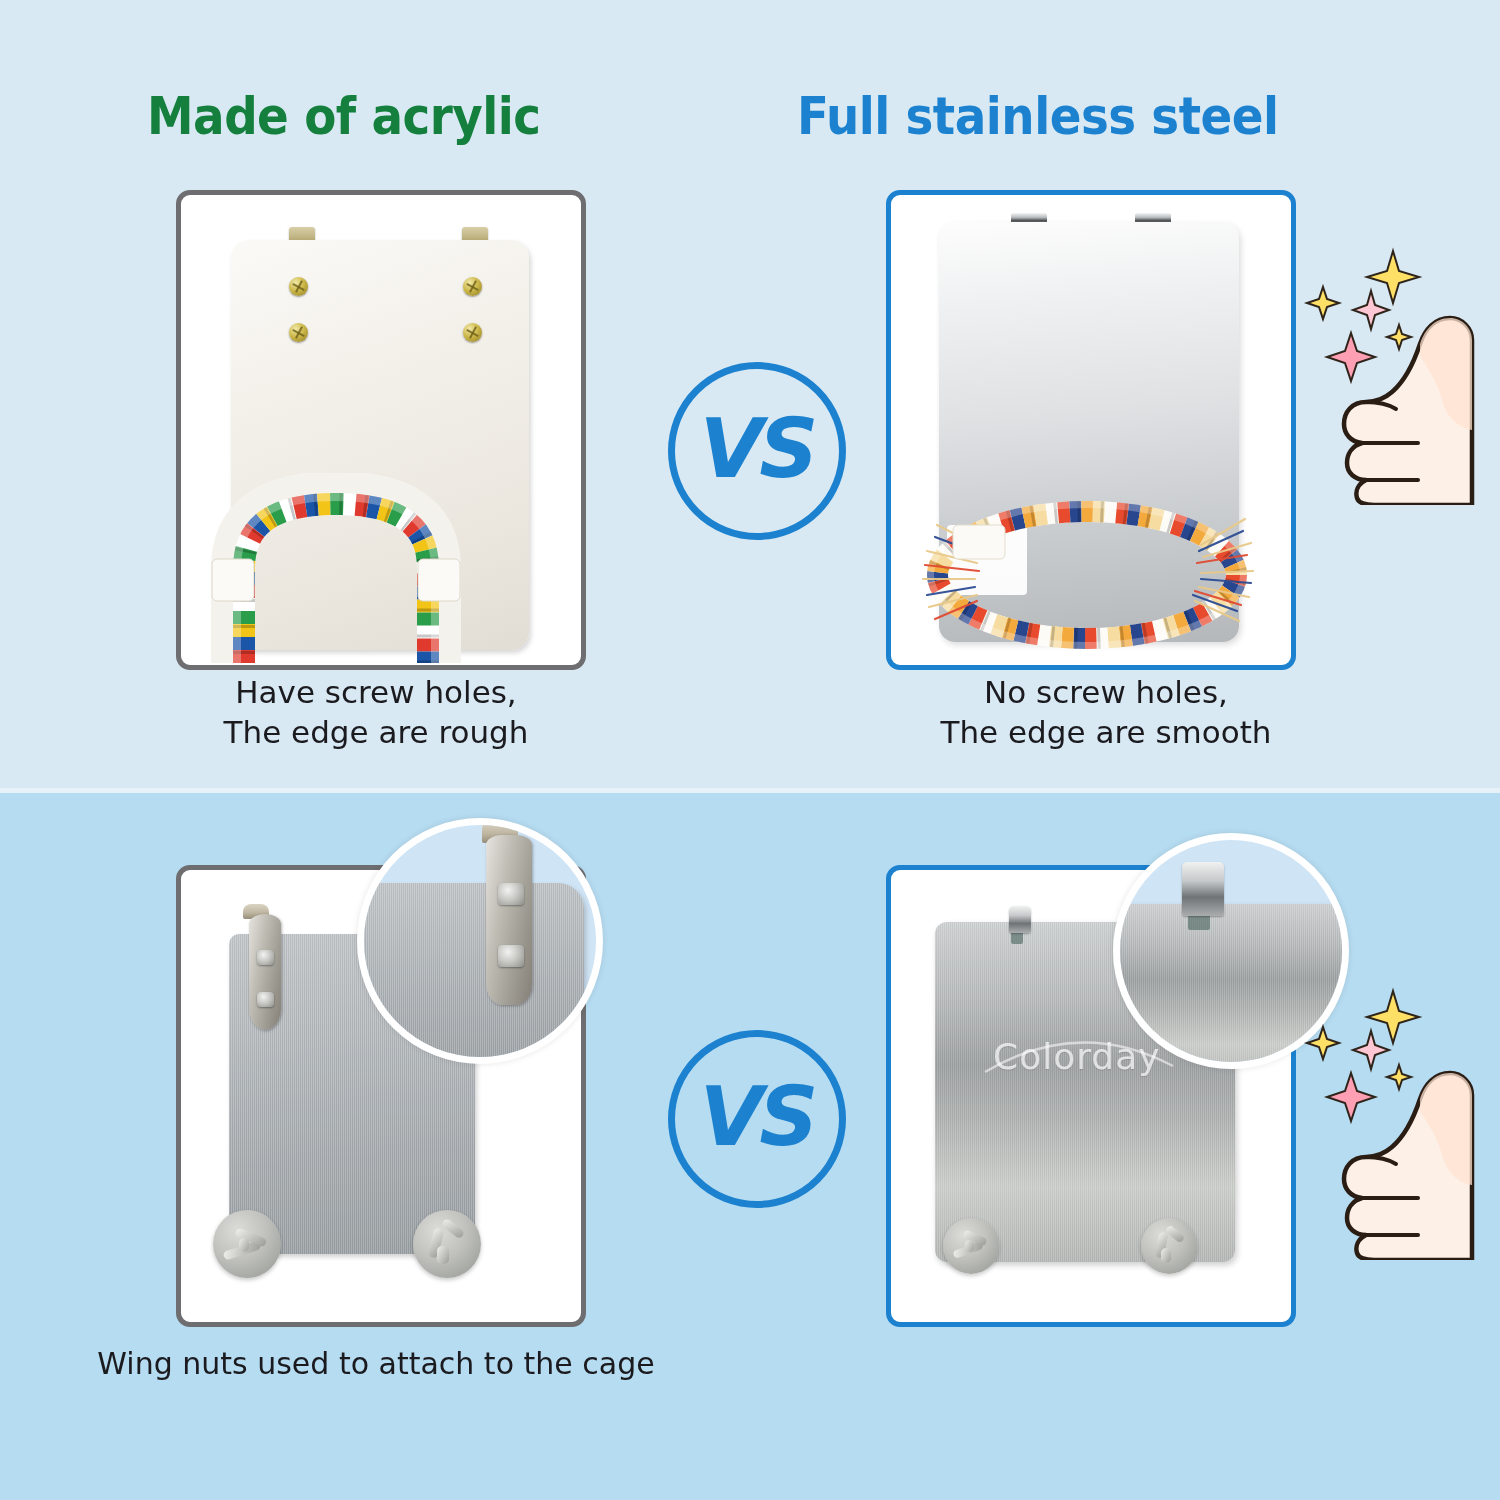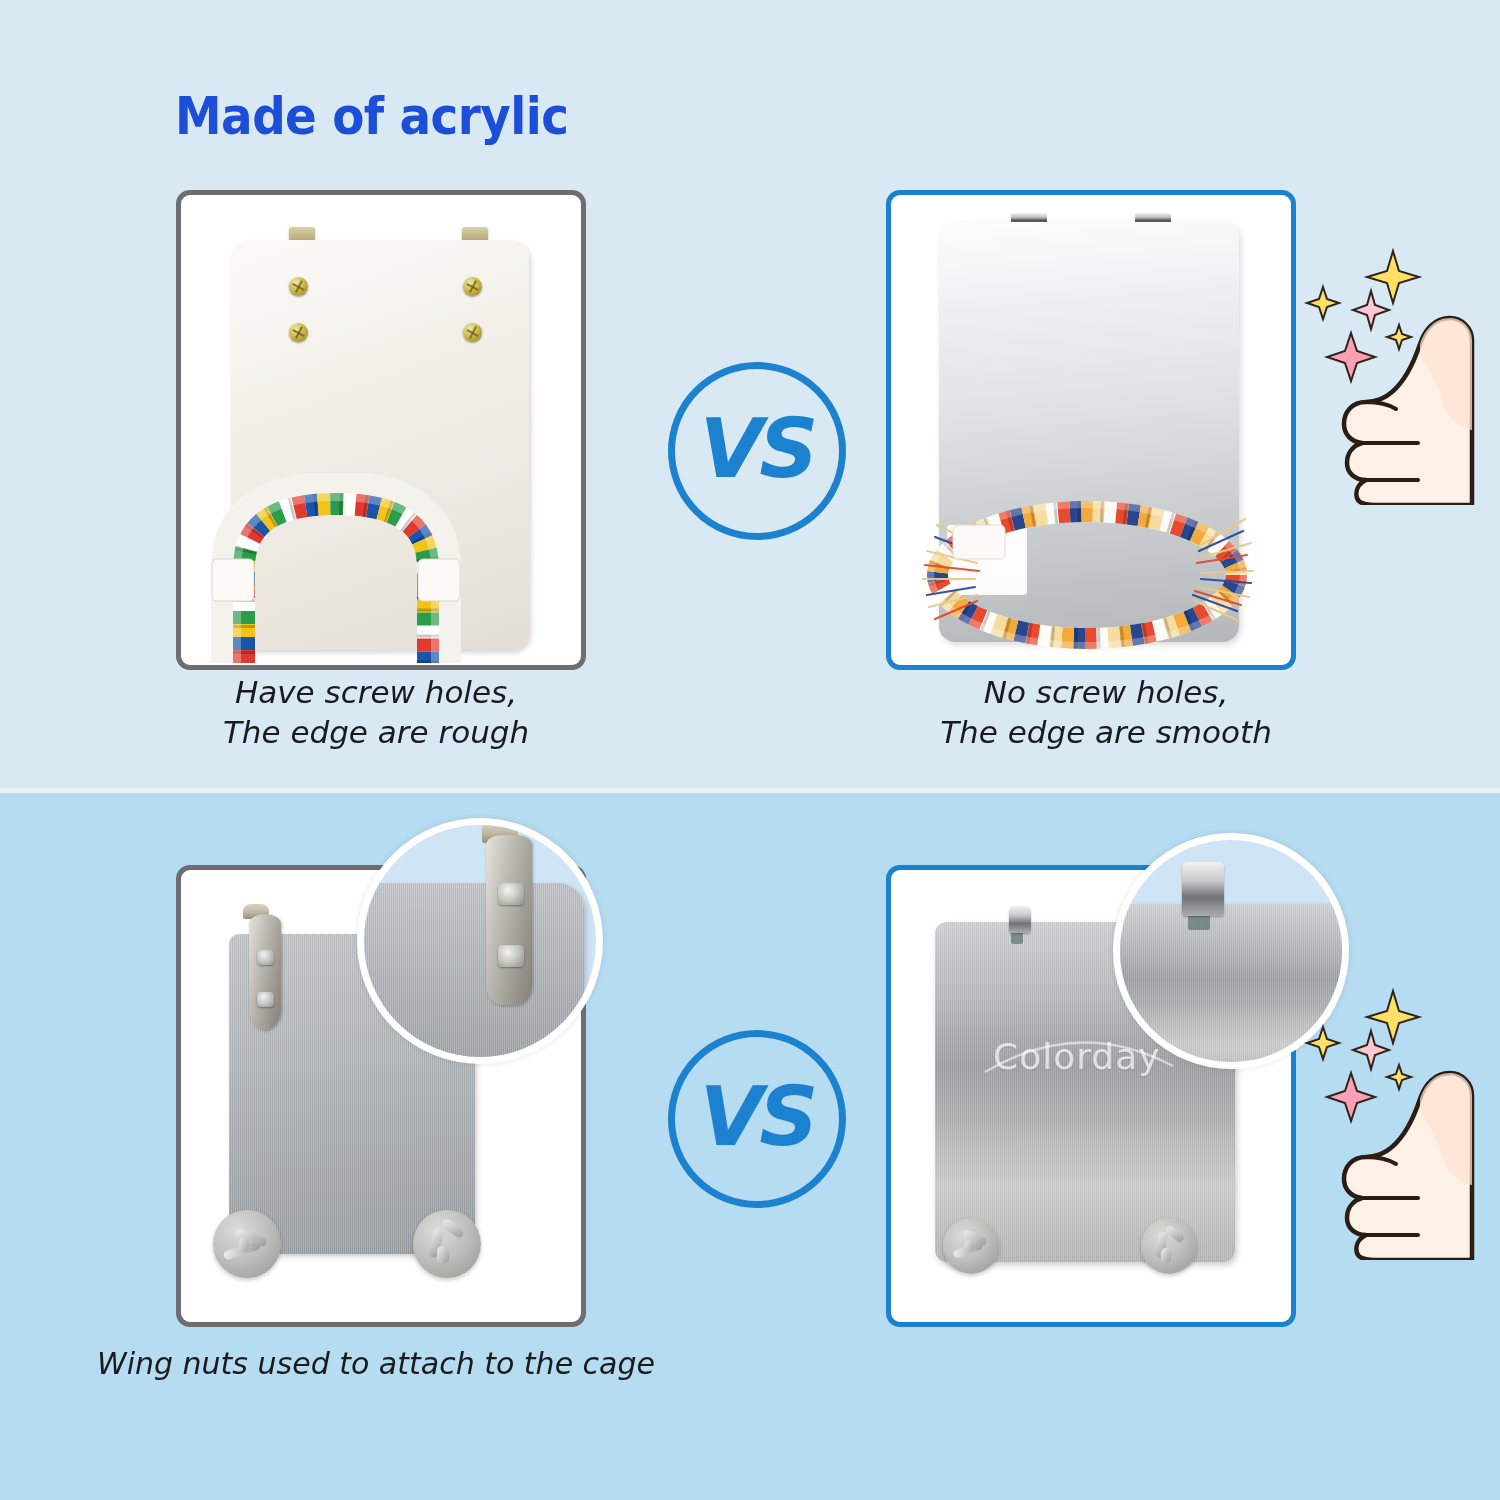--- a/index.html
+++ b/index.html
@@ -50,22 +50,21 @@
     position: absolute;
     font-weight: bold;
     font-size: 52px;
     letter-spacing: -0.5px;
     white-space: nowrap;
     font-stretch: condensed;
   }
   .heading-left {
     left: 147px;
     top: 86px;
-    color: #1d4ed8;
-    margin-left: 28px;
+    color: #15803d;
   }
   .heading-right {
     left: 797px;
     top: 86px;
     color: #1c82cf;
   }
 
   
   .frame {
     position: absolute;
@@ -302,37 +301,37 @@
   .spark-bottom { left: 1295px; top: 985px; }
 
   
   .caption {
     position: absolute;
     text-align: center;
     color: #1b1b1f;
     font-size: 31px;
     line-height: 1.28;
     white-space: pre-line;
-    font-style: italic;
   }
   .cap-tl { left: 136px; top: 673px; width: 480px; }
   .cap-tr { left: 866px; top: 673px; width: 480px; }
   .cap-bl { left: 66px; top: 1345px; width: 620px; font-size: 30px; }
   .cap-br { left: 846px; top: 1345px; width: 600px; font-size: 30px; }
 </style>
 </head>
 <body>
 
 <div class="page">
 
   <div class="half half-top"></div>
   <div class="half-divider"></div>
   <div class="half half-bottom"></div>
 
   <div class="heading heading-left">Made of acrylic</div>
+  <div class="heading heading-right">Full stainless steel</div>
 
   <div class="frame frame-gray frame-tl">
 
     <div class="acr-hook" style="left:108px; top:32px;"></div>
     <div class="acr-hook" style="left:281px; top:32px;"></div>
 
     <div class="acrylic-panel">
       <div class="gold-screw" style="left:58px; top:37px;"></div>
       <div class="gold-screw" style="left:232px; top:37px;"></div>
       <div class="gold-screw" style="left:58px; top:83px;"></div>

